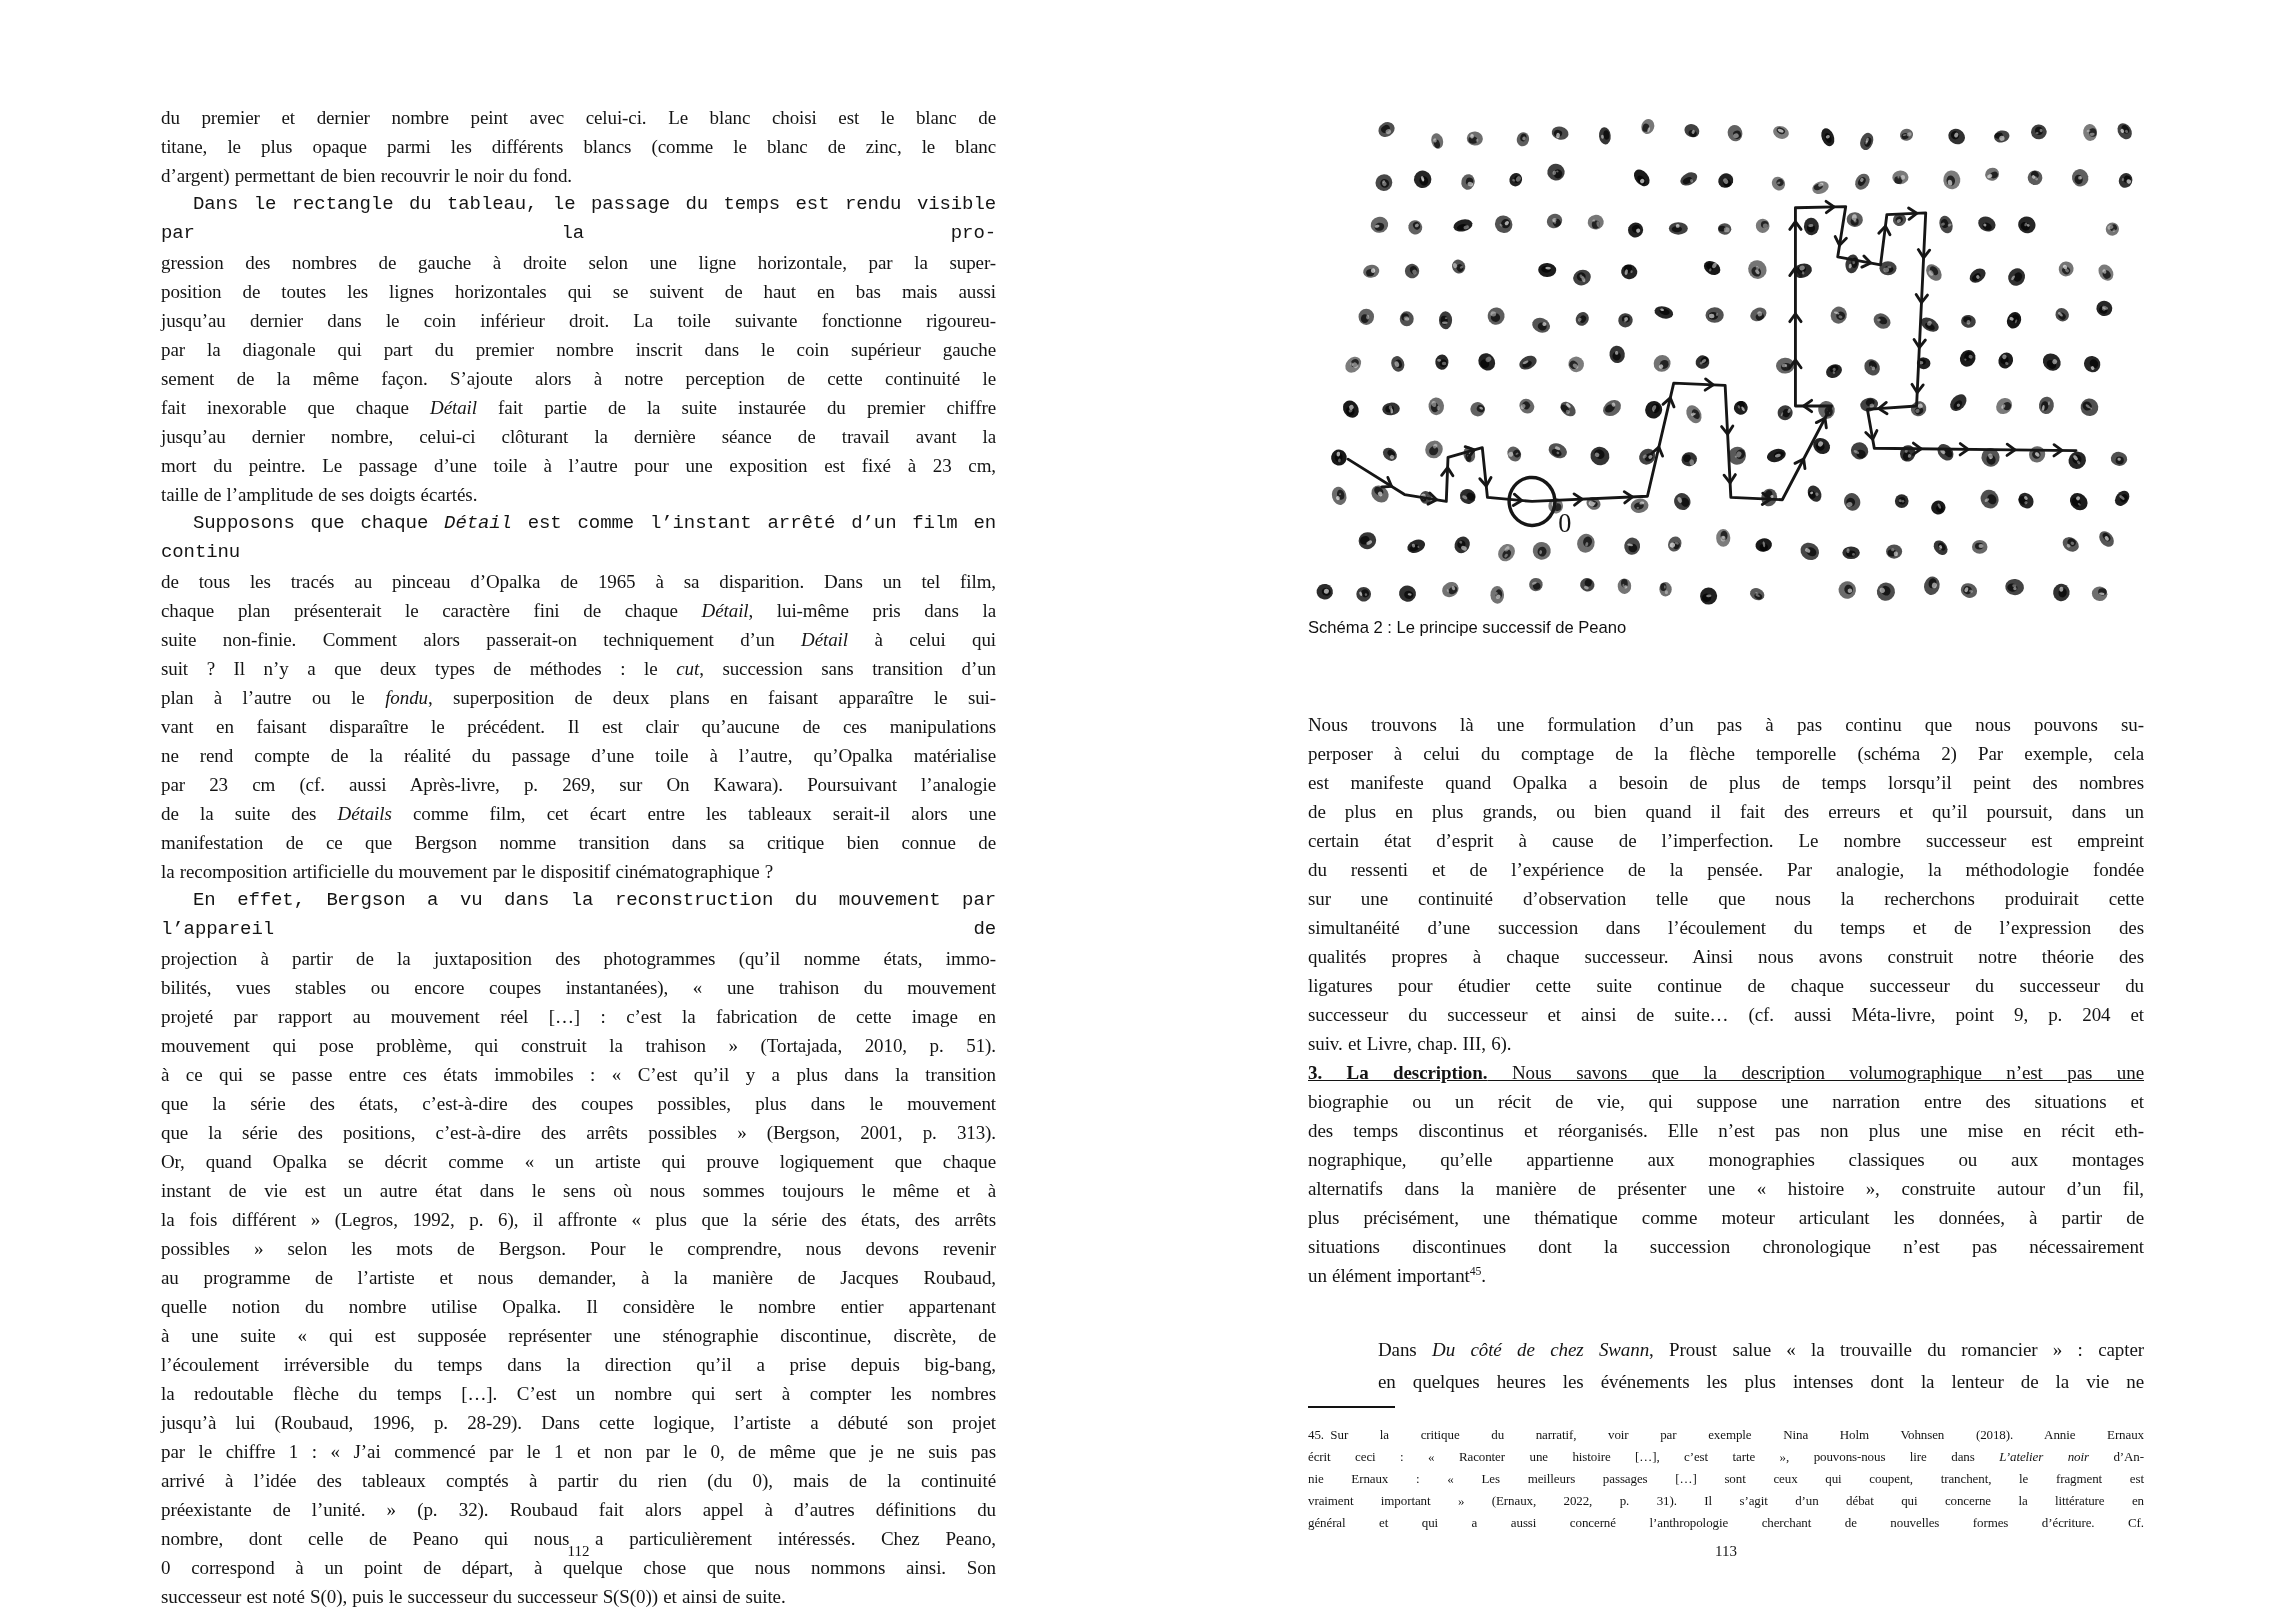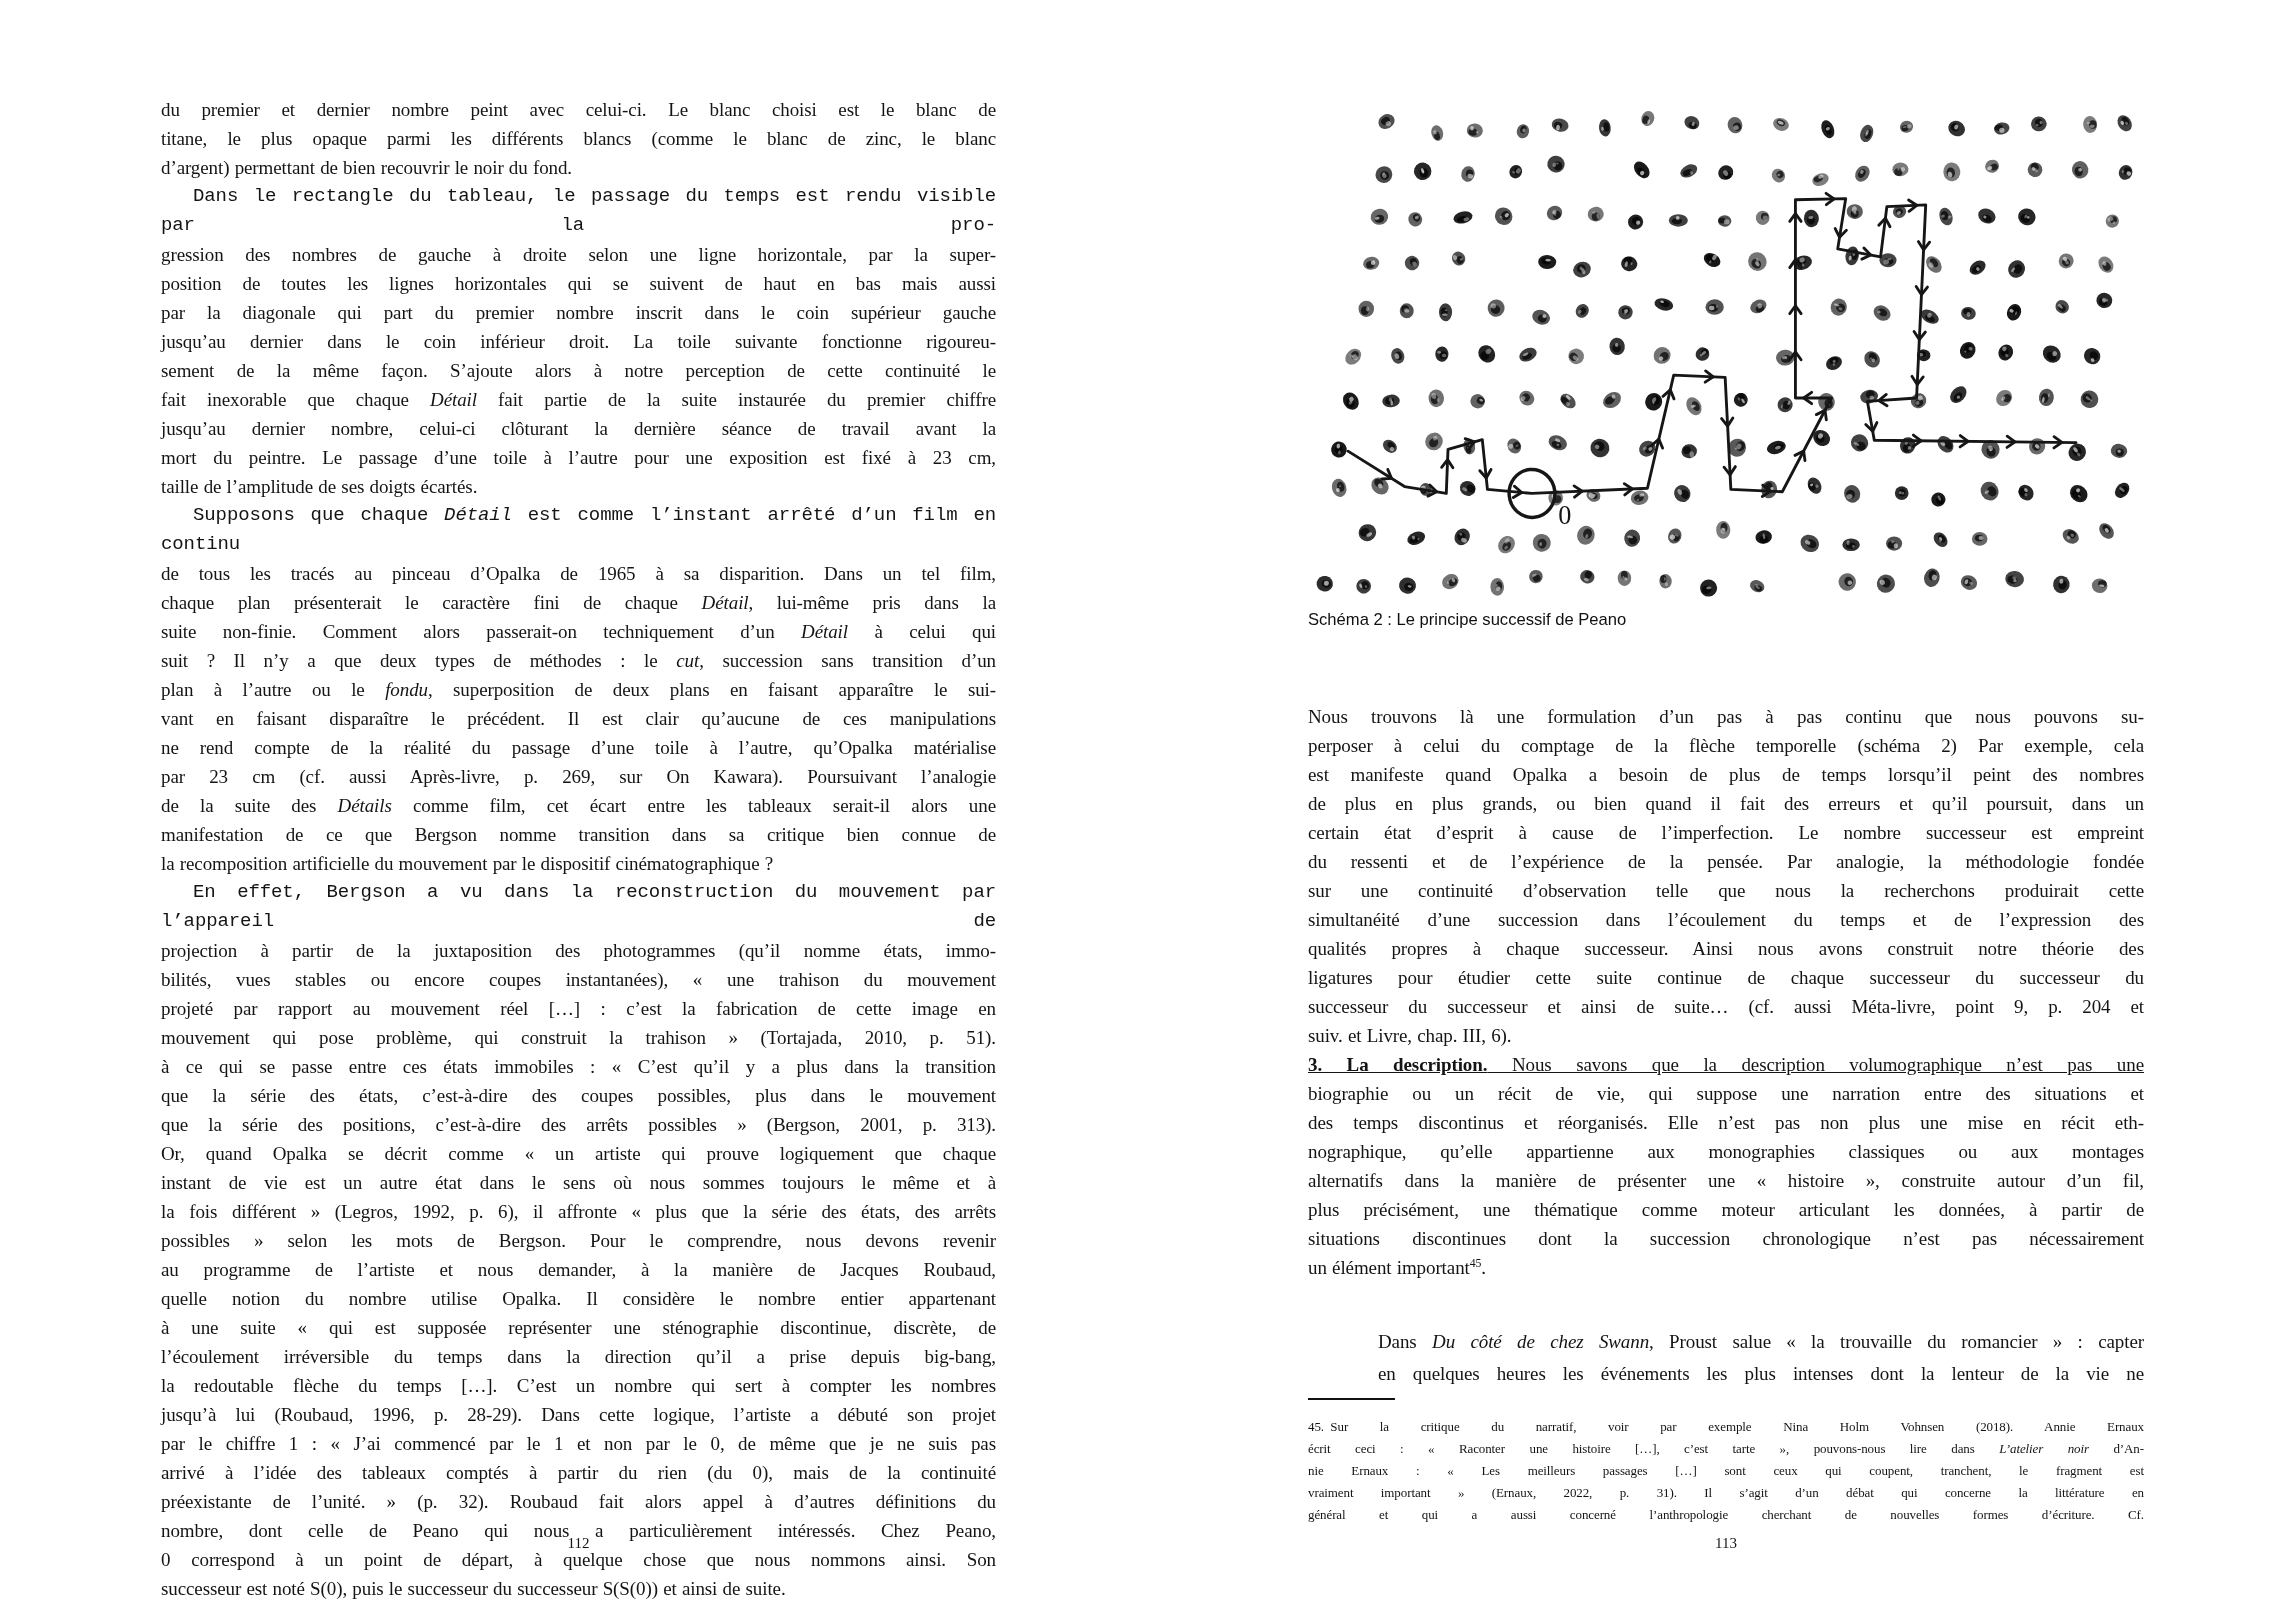--- a/index.html
+++ b/index.html
@@ -1,20 +1,20 @@
 <!DOCTYPE html>
 <html style="font-size:9.1px"><head>
 <meta charset="utf-8">
 <style>
   html,body{margin:0;padding:0;}
   body{
     width:2295px;height:1620px;position:relative;background:#ffffff;
     font-family:"Liberation Serif", serif;color:#141414;overflow:hidden;
   }
-  .page{position:absolute;top:4px;height:1280px;}
+  .page{position:absolute;top:12px;height:1280px;}
   .page-left{left:0;width:1148px;}
   .page-right{left:1148px;width:1148px;}
   .body-text{position:absolute;}
   #left-text{left:161px;top:91px;width:835px;}
   #right-text{left:160px;top:698px;width:836px;}
   .line{
     font-size:19px;line-height:29px;letter-spacing:-0.1px;word-spacing:0.6px;
     text-align:justify;text-align-last:justify;white-space:normal;
   }
   .line.lastline{text-align-last:left;}
@@ -46,22 +46,22 @@
 <div>
 
   <div class="page page-left">
     <div class="body-text" id="left-text">
         <div class="line">du premier et dernier nombre peint avec celui-ci. Le blanc choisi est le blanc de</div>
         <div class="line">titane, le plus opaque parmi les différents blancs (comme le blanc de zinc, le blanc</div>
         <div class="line lastline">d’argent) permettant de bien recouvrir le noir du fond.</div>
         <div class="line indent">Dans le rectangle du tableau, le passage du temps est rendu visible par la pro-</div>
         <div class="line">gression des nombres de gauche à droite selon une ligne horizontale, par la super-</div>
         <div class="line">position de toutes les lignes horizontales qui se suivent de haut en bas mais aussi</div>
+        <div class="line">jusqu’au dernier dans le coin inférieur droit. La toile suivante fonctionne rigoureu-</div>
         <div class="line">par la diagonale qui part du premier nombre inscrit dans le coin supérieur gauche</div>
-        <div class="line">jusqu’au dernier dans le coin inférieur droit. La toile suivante fonctionne rigoureu-</div>
         <div class="line">sement de la même façon. S’ajoute alors à notre perception de cette continuité le</div>
         <div class="line">fait inexorable que chaque <i>Détail</i> fait partie de la suite instaurée du premier chiffre</div>
         <div class="line">jusqu’au dernier nombre, celui-ci clôturant la dernière séance de travail avant la</div>
         <div class="line">mort du peintre. Le passage d’une toile à l’autre pour une exposition est fixé à 23 cm,</div>
         <div class="line lastline">taille de l’amplitude de ses doigts écartés.</div>
         <div class="line indent">Supposons que chaque <i>Détail</i> est comme l’instant arrêté d’un film en continu</div>
         <div class="line">de tous les tracés au pinceau d’Opalka de 1965 à sa disparition. Dans un tel film,</div>
         <div class="line">chaque plan présenterait le caractère fini de chaque <i>Détail</i>, lui-même pris dans la</div>
         <div class="line">suite non-finie. Comment alors passerait-on techniquement d’un <i>Détail</i> à celui qui</div>
         <div class="line">suit ? Il n’y a que deux types de méthodes : le <i>cut</i>, succession sans transition d’un</div>

